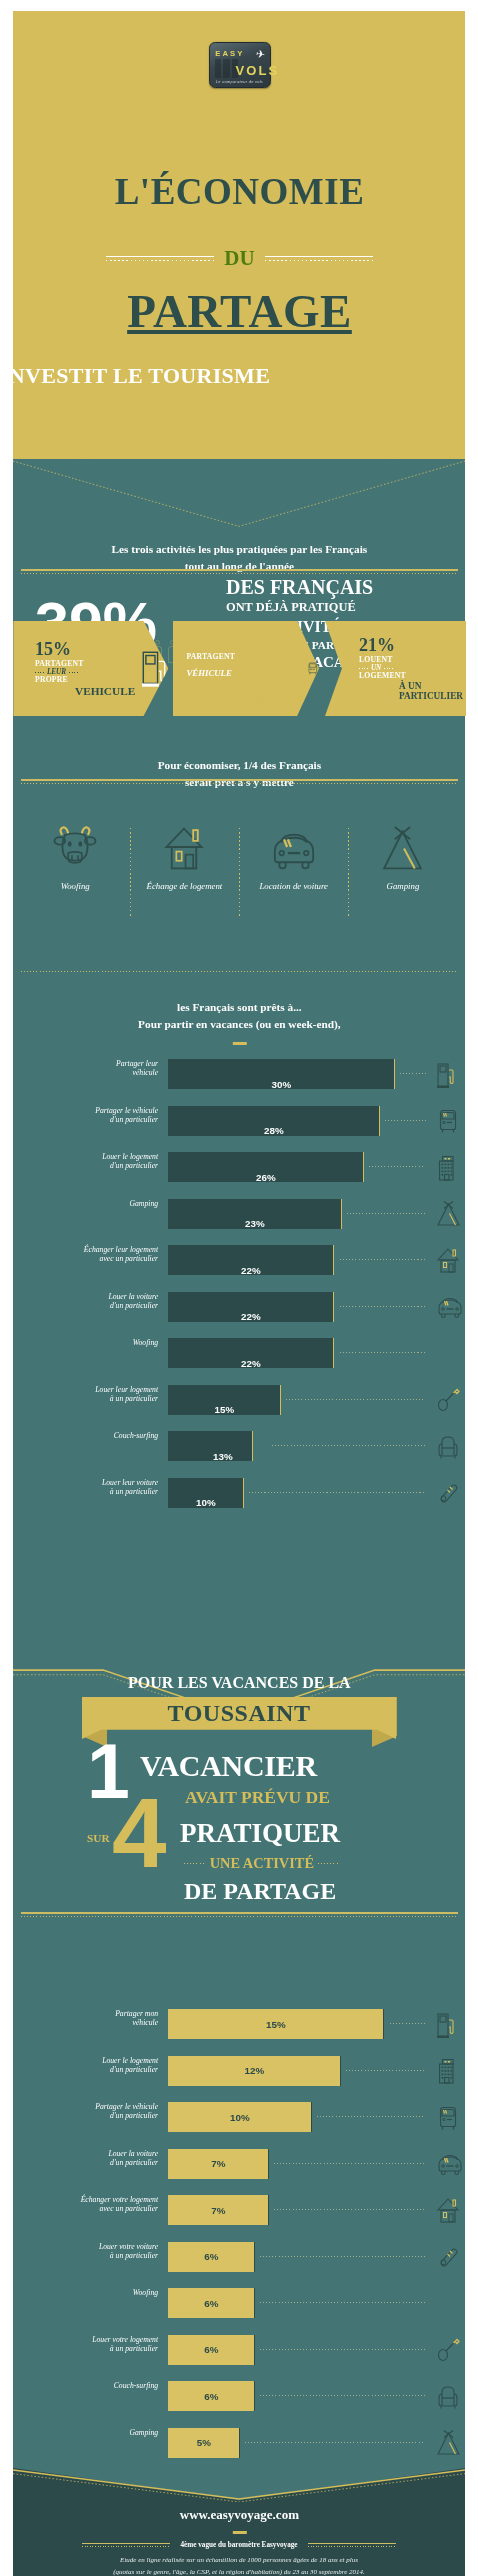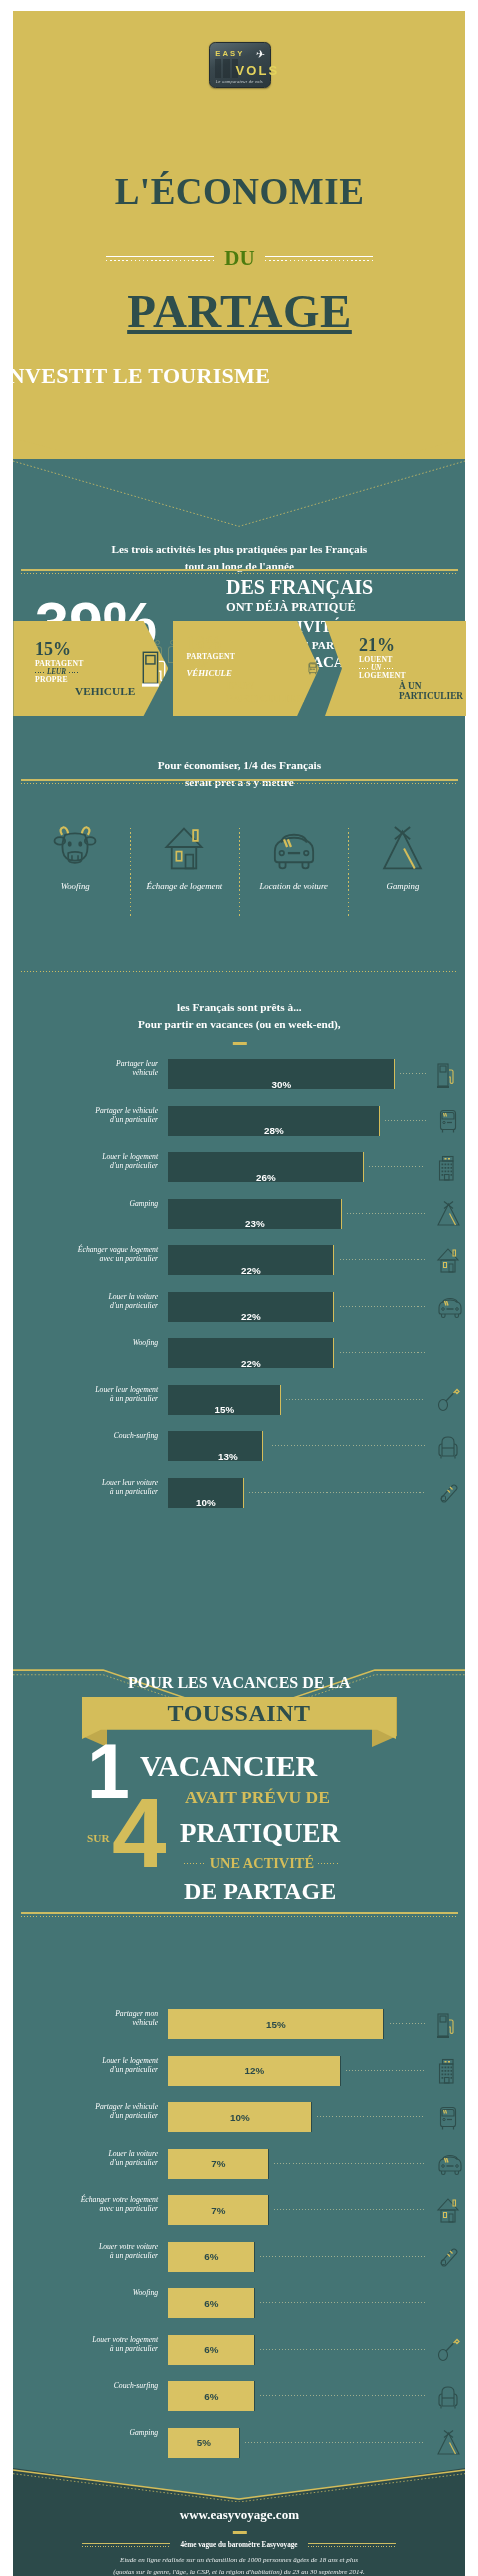--- a/index.html
+++ b/index.html
@@ -573,21 +573,21 @@
           <div class="icon"><svg viewBox="0 0 48 56" width="32" height="28">
               <line x1="14" y1="3" x2="32" y2="17" stroke="#2e4e4c" stroke-width="2.2"></line>
               <line x1="32" y1="3" x2="14" y2="17" stroke="#2e4e4c" stroke-width="2.2"></line>
               <path d="M23 8 L44 50 H2 Z" fill="none" stroke="#2e4e4c" stroke-width="2.2"></path>
               <line x1="25" y1="27" x2="37" y2="50" stroke="#d4bd5a" stroke-width="2.4"></line>
             </svg></div>
         </div>
       </div>
       <div class="row">
         <div class="lab">
-          <div>Échanger vague logement</div>
+          <div>Échanger leur logement</div>
           <div>avec un particulier</div>
         </div>
         <div class="barwrap">
           <div class="bar" style="width: 166px;">
             <span class="v">22%</span>
           </div>
           <div class="lead" style="left: 172px; width: 86px;"></div>
           <div class="icon"><svg viewBox="0 0 48 56" width="32" height="28">
               <path d="M22 4 L42 26 H2 Z" fill="none" stroke="#2e4e4c" stroke-width="2.2"></path>
               <rect x="32" y="6" width="5" height="12" fill="none" stroke="#d4bd5a" stroke-width="2.2"></rect>
@@ -647,21 +647,21 @@
               <line x1="18" y1="30" x2="38" y2="9" stroke="#2e4e4c" stroke-width="2.4"></line>
               <path d="M33 14 l7-7 l4 4 l-4 4 l-3-3" fill="none" stroke="#d4bd5a" stroke-width="2.6"></path>
             </svg></div>
         </div>
       </div>
       <div class="row">
         <div class="lab">
           <div>Couch-surfing</div>
         </div>
         <div class="barwrap">
-          <div class="bar" style="width: 95px; padding-left: 25px;">
+          <div class="bar" style="width: 85px; padding-left: 25px;">
             <span class="v">13%</span>
           </div>
           <div class="lead" style="left: 104px; width: 154px;"></div>
           <div class="icon"><svg viewBox="0 0 48 56" width="32" height="28">
               <path d="M10 18 q0-10 12-10 q12 0 12 10 v28 h-24z" fill="none" stroke="#2e4e4c" stroke-width="2.2"></path>
               <path d="M10 22 q-6 0-6 7 v12 q0 4 4 4" fill="none" stroke="#2e4e4c" stroke-width="2.2"></path>
               <path d="M34 22 q6 0 6 7 v12 q0 4-4 4" fill="none" stroke="#2e4e4c" stroke-width="2.2"></path>
               <line x1="10" y1="30" x2="34" y2="30" stroke="#2e4e4c" stroke-width="2.2"></line>
               <line x1="8" y1="46" x2="8" y2="51" stroke="#2e4e4c" stroke-width="2.2"></line>
               <line x1="36" y1="46" x2="36" y2="51" stroke="#2e4e4c" stroke-width="2.2"></line>

